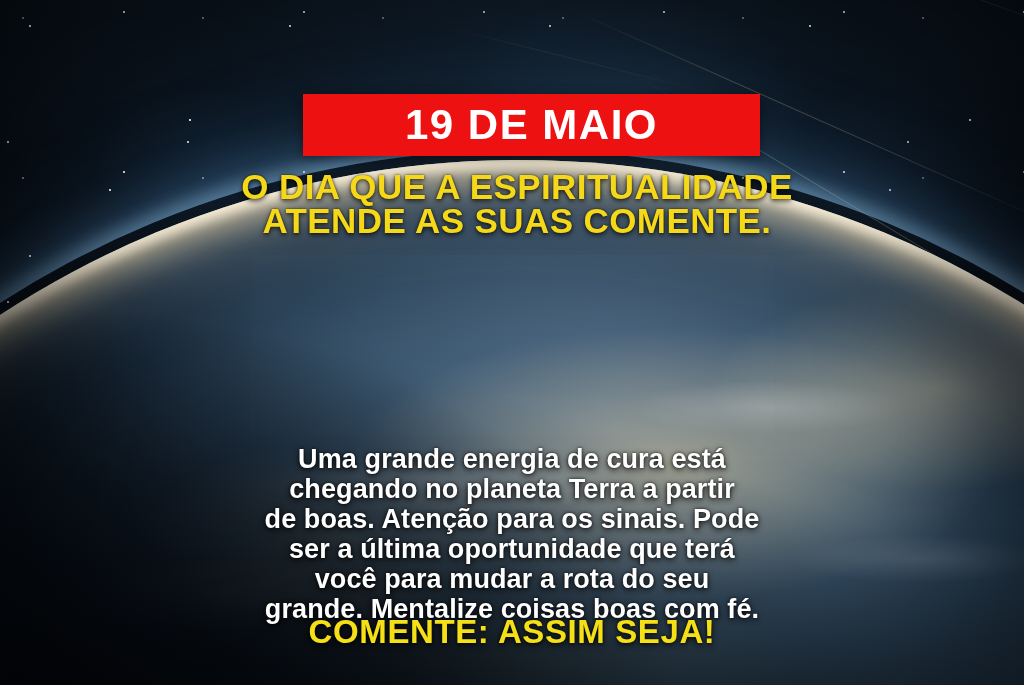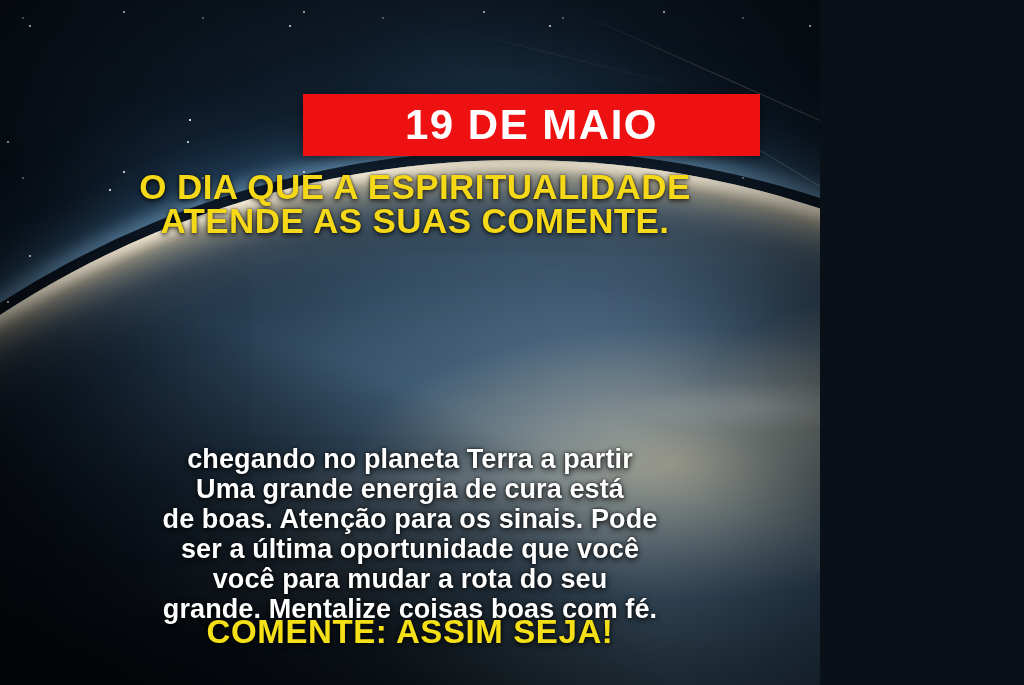--- a/index.html
+++ b/index.html
@@ -3,21 +3,21 @@
 <meta charset="utf-8">
 <title>19 DE MAIO</title>
 <style>
   html,body{margin:0;padding:0;}
   body{
     width:1024px;height:685px;overflow:hidden;
     background:#0a1018;
     font-family:"Liberation Sans", sans-serif;
   }
   #poster{
-    position:relative;width:820px;height:685px;overflow:hidden;
+    position:relative;width:1024px;height:685px;overflow:hidden;
     background:#c2410c;
   }
 
   
   .space{
     position:absolute;inset:0;
     background:
       radial-gradient(ellipse 700px 420px at 52% 6%, #16283a 0%, #0d1824 45%, #080e16 100%),
       linear-gradient(180deg,#0b1421 0%,#0a111c 55%,#070b12 100%);
   }
@@ -238,24 +238,24 @@
     <div class="date-banner">
       <span class="date-text">19 DE MAIO</span>
     </div>
 
     <div class="headline">
       <span class="hl-line">O DIA QUE A ESPIRITUALIDADE</span>
       <span class="hl-line">ATENDE AS SUAS COMENTE.</span>
     </div>
 
     <div class="body-copy">
+      <span class="bl">Uma grande energia de cura está</span>
       <span class="bl">chegando no planeta Terra a partir</span>
-      <span class="bl">Uma grande energia de cura está</span>
       <span class="bl">de boas. Atenção para os sinais. Pode</span>
-      <span class="bl">ser a última oportunidade que você</span>
+      <span class="bl">ser a última oportunidade que terá</span>
       <span class="bl">você para mudar a rota do seu</span>
       <span class="bl">grande. Mentalize coisas boas com fé.</span>
     </div>
 
     <div class="cta">
       <span>COMENTE: ASSIM SEJA!</span>
     </div>
 
   </div>
 </div>

